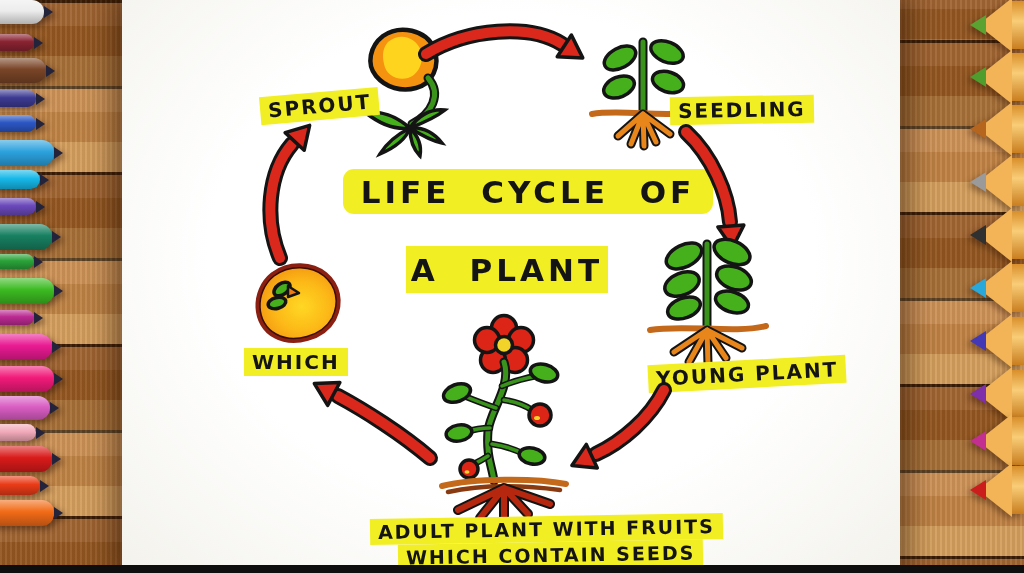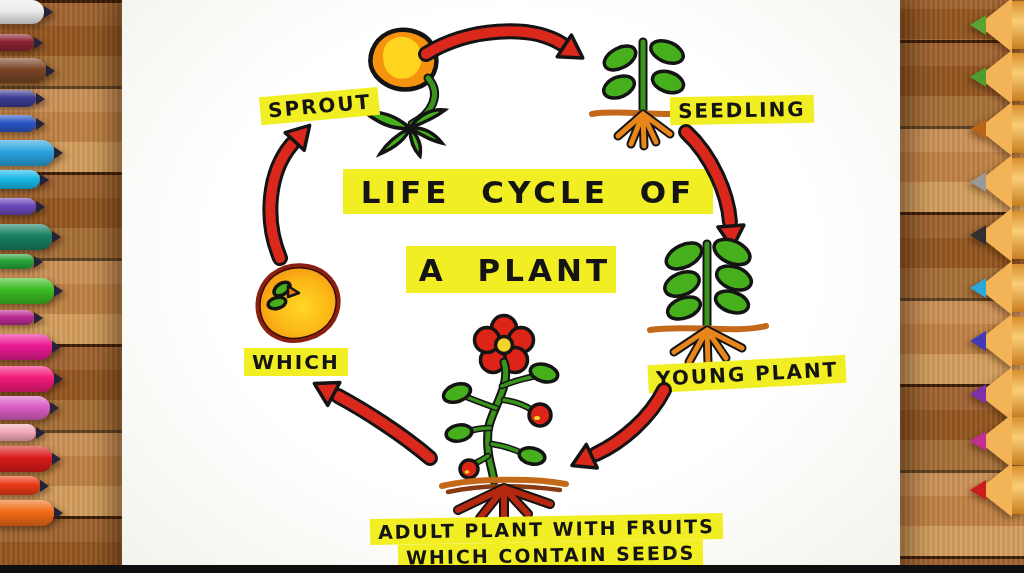--- a/index.html
+++ b/index.html
@@ -184,22 +184,22 @@
         <div class="pencil" style="top: 463px;">
           <div class="p-body"></div>
           <div class="p-cone"></div>
           <div class="p-tip" style="border-right-color: rgb(204, 29, 29);"></div>
         </div>
       </div>
   </div>
 
   <div class="paper"></div>
 
-  <div class="title" style="left:343px;top:169px;width:370px;height:45px;">LIFE CYCLE OF</div>
-  <div class="title" style="left:406px;top:246px;width:202px;height:47px;padding-left:8px;">A PLANT</div>
+  <div class="title" style="left:343px;top:169px;width:370px;height:45px;border-radius:11px;">LIFE CYCLE OF</div>
+  <div class="title" style="left:406px;top:246px;width:202px;height:47px;">A PLANT</div>
 
   <svg style="left:328px;top:22px;" width="150" height="135" viewBox="0 0 150 135">
     <path d="M55,14 C72,2 98,8 106,26 C113,44 104,62 88,66 C74,70 58,66 48,54 C38,42 42,24 55,14 Z" fill="#f5920f" stroke="#141414" stroke-width="4.5"></path>
     <path d="M60,20 C72,10 88,15 93,29 C96,41 90,53 80,56 C69,59 58,53 56,42 C54,32 55,26 60,20 Z" fill="#ffd41e" stroke="none"></path>
     <path class="stem-under" d="M100,56 C114,72 104,92 84,102"></path>
     <path class="stem-over" d="M100,56 C114,72 104,92 84,102"></path>
     <g>
       <path class="leaf" d="M82,106 C68,94 52,88 38,91 C52,102 68,108 82,106 Z"></path>
       <path class="leaf" d="M82,106 C68,113 58,122 52,132 C66,126 78,117 82,106 Z"></path>
       <path class="leaf" d="M82,106 C82,117 85,127 92,134 C94,123 89,113 82,106 Z"></path>

